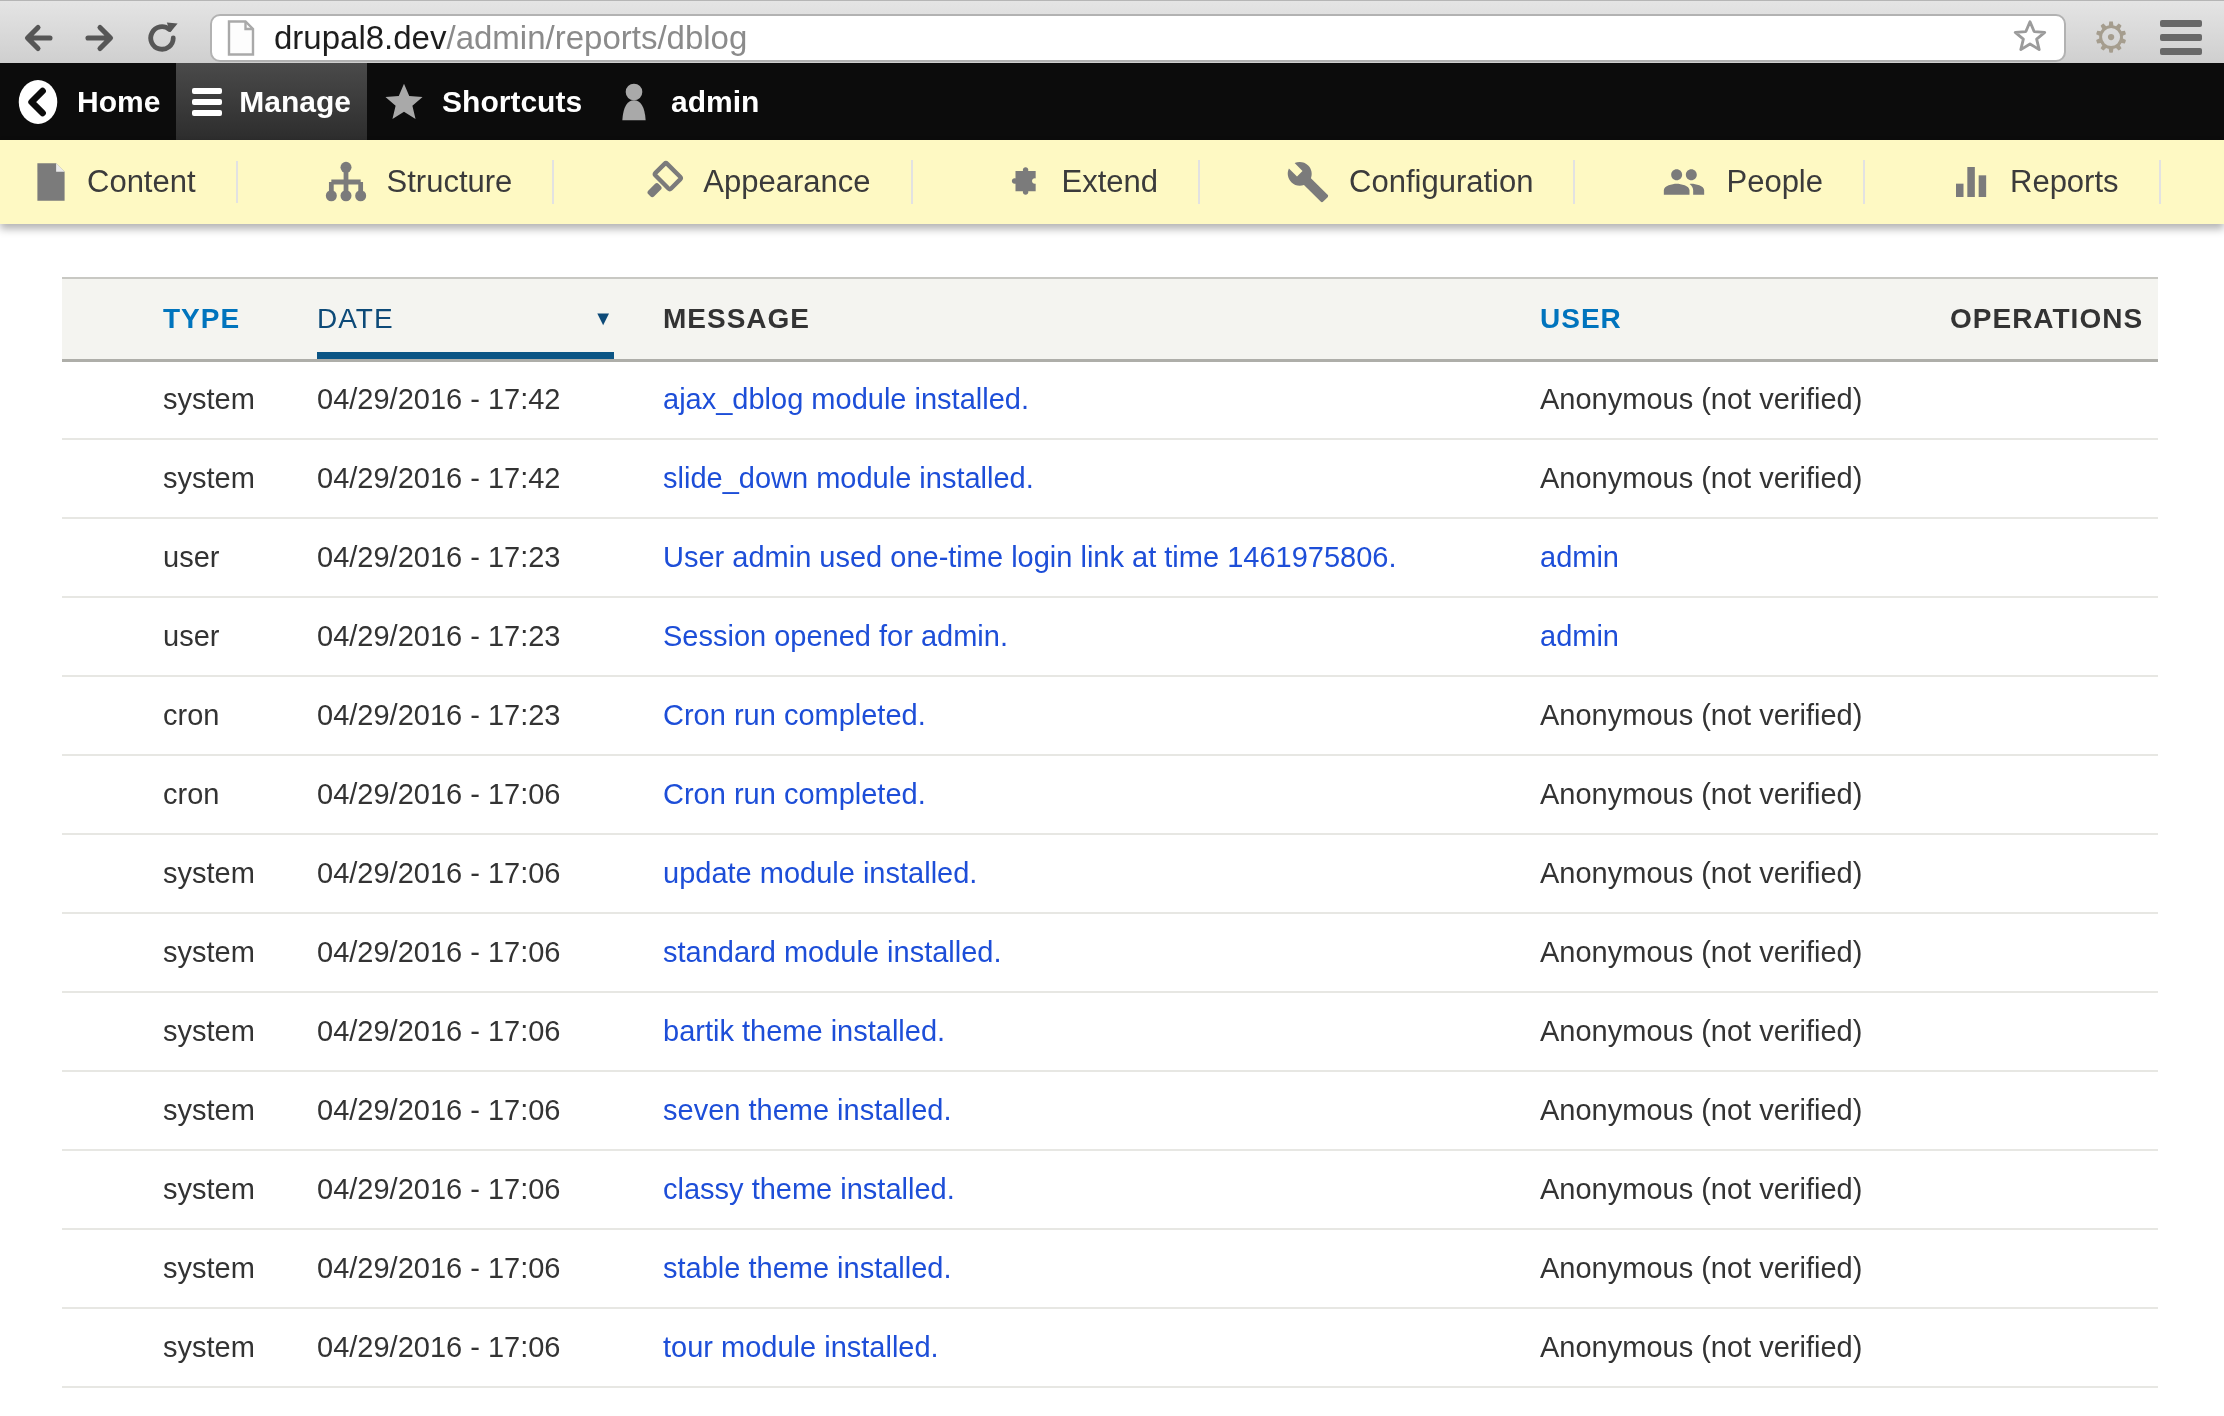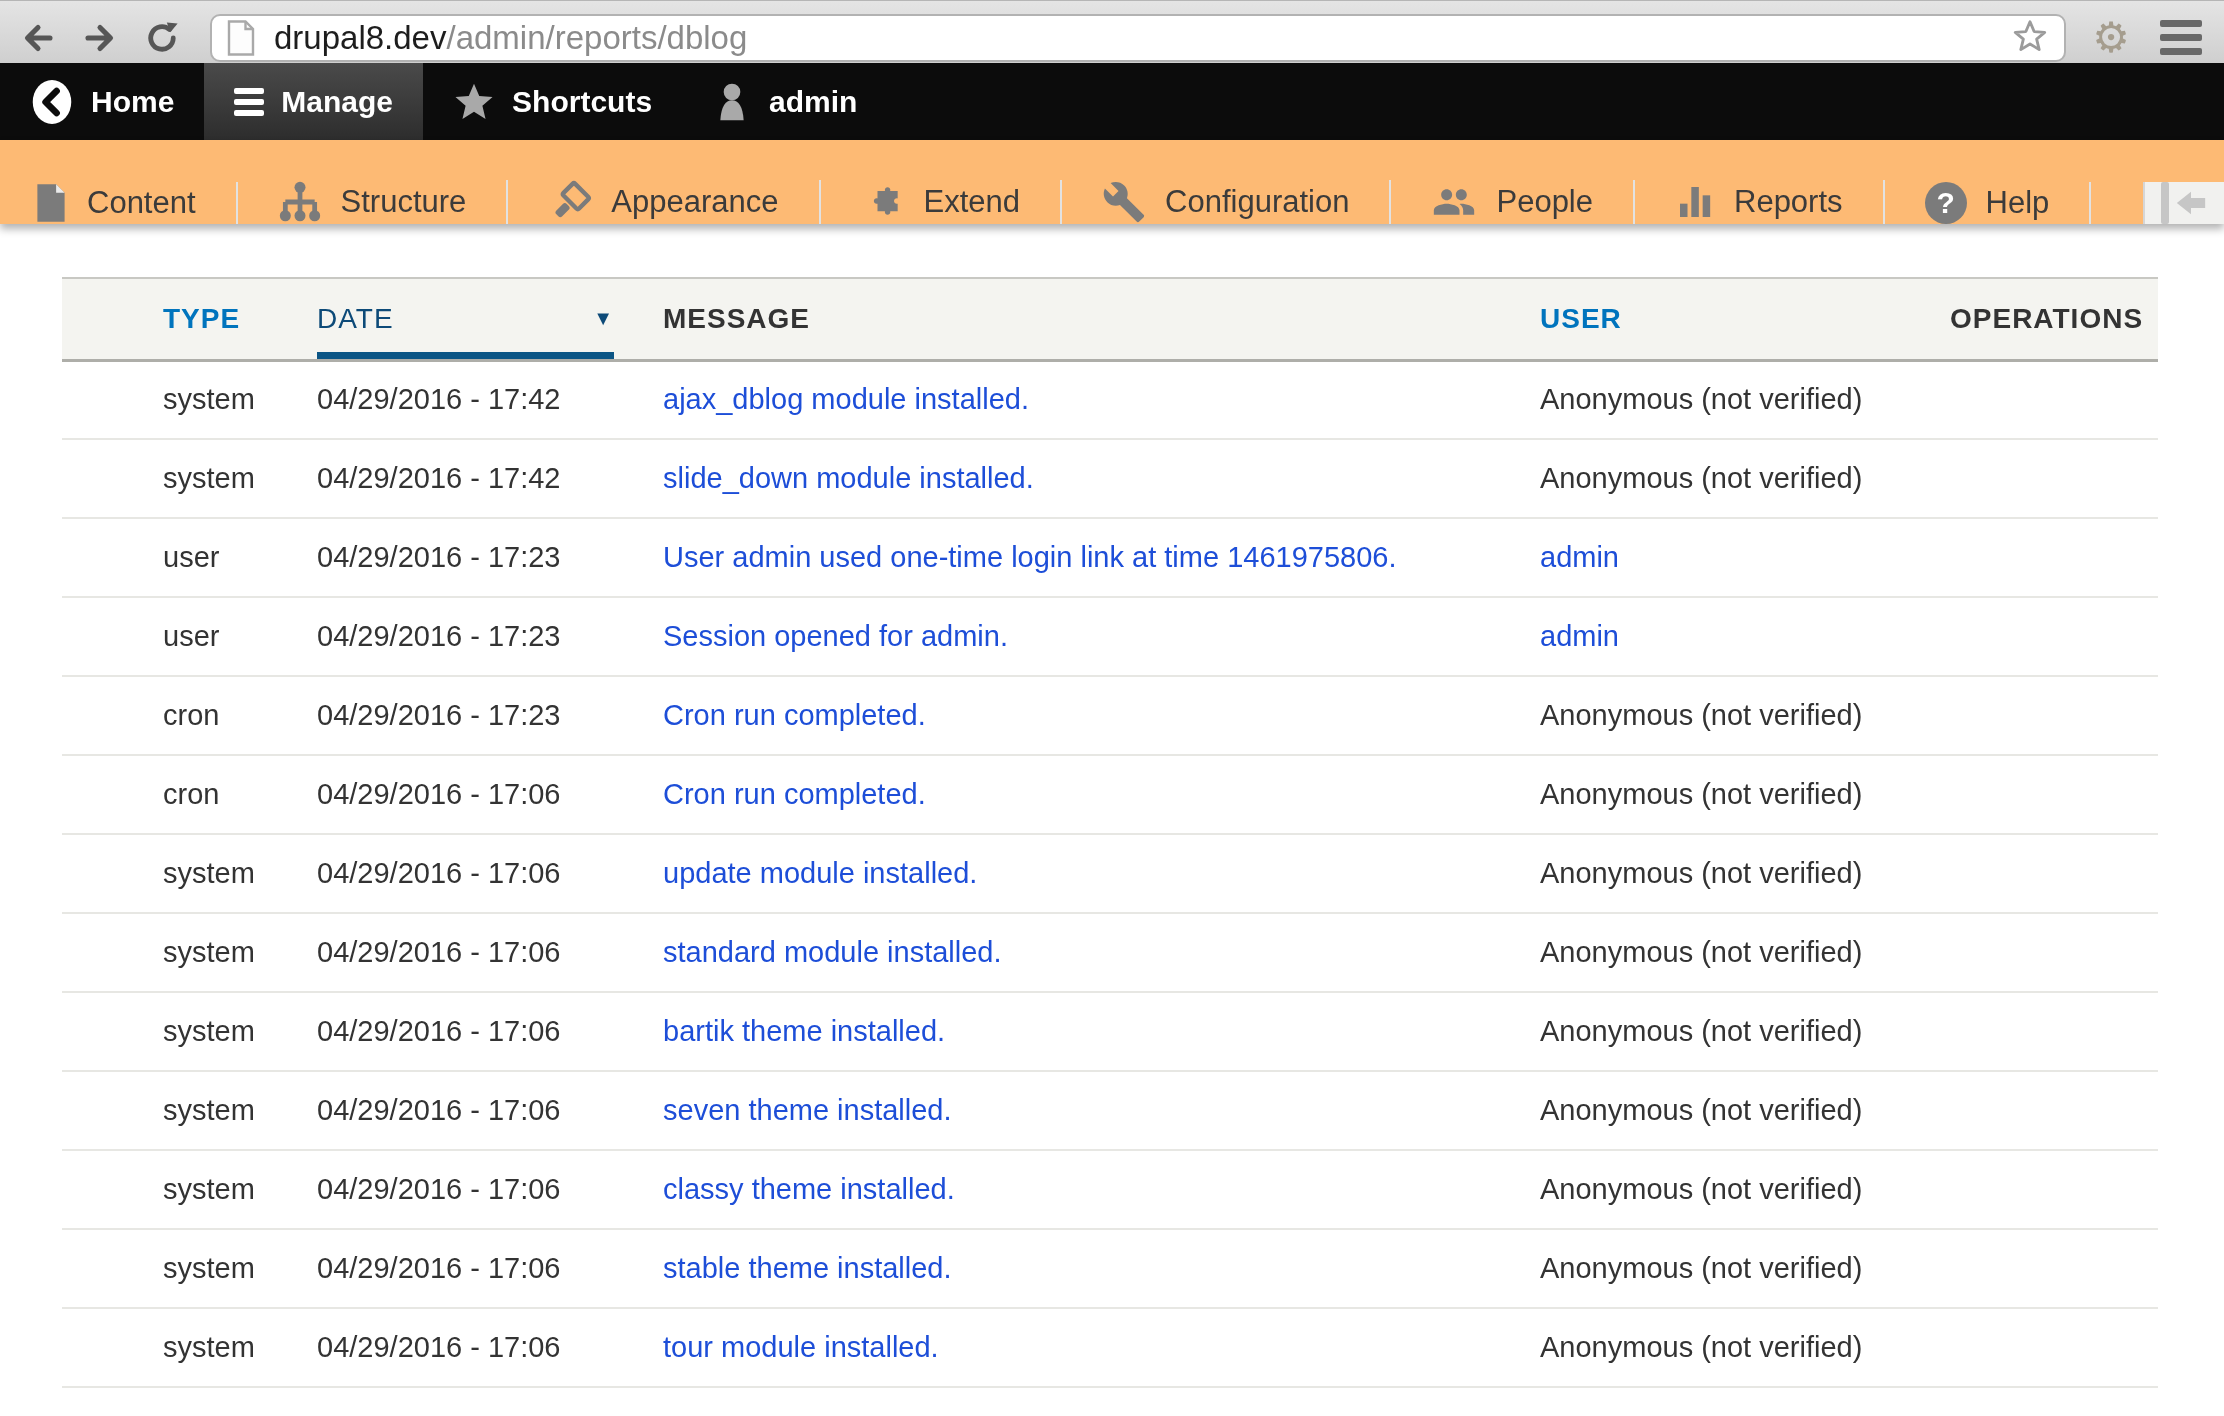--- a/index.html
+++ b/index.html
@@ -18,29 +18,29 @@
   .url-text { font-size:33px; color:#1d1d1d; white-space:nowrap; }
   .url-text .path { color:#8b8b8b; }
   .url-spacer { flex:1 1 auto; }
   .star-btn svg { width:40px; height:38px; }
   .ext-btn { font-size:42px; color:#a59d8e; margin-right:30px; cursor:pointer; line-height:1; }
   .menu-btn { display:flex; flex-direction:column; gap:7px; cursor:pointer; }
   .menu-btn i { display:block; width:42px; height:7px; background:#686868; border-radius:2px; }
 
   
   .admin-bar { height:77px; background:#0c0c0c; display:flex; align-items:stretch; color:#fff; }
-  .abar-item { display:flex; align-items:center; gap:17px; padding:0 30px;
+  .abar-item { display:flex; align-items:center; gap:17px; padding:0 16px;
     font-size:30px; font-weight:bold; cursor:pointer; }
   .abar-item.active { background:linear-gradient(#4a4a4a,#2d2d2d); }
   .abar-item svg { flex:0 0 auto; }
   .m-bars i { display:block; width:30px; height:6px; background:#fff; border-radius:2px; margin:5px 0; }
 
   
-  .menu-bar { height:84px; background:#fdba74; display:flex; align-items:flex-end;
-    position:relative; z-index:5; box-shadow:0 5px 8px rgba(0,0,0,0.30); }
+  .menu-bar { height:84px; background:#fef9c3; display:flex; align-items:center;
+    position:relative; z-index:5; box-shadow:0 5px 8px rgba(0,0,0,0.30);gap:46px; }
   .mbar-item { display:flex; align-items:center; gap:19px; padding:0 40px;
     font-size:31px; color:#3b3b3b; border-right:2px solid #e2e2e2; cursor:pointer; white-space:nowrap; }
   .mbar-item:first-child { padding-left:34px; }
   .mbar-item svg { flex:0 0 auto; }
   .help-round { width:42px; height:42px; border-radius:50%; background:#7b7b7b; color:#fff;
     font-size:30px; font-weight:bold; display:flex; align-items:center; justify-content:center; }
   .mbar-toggle { margin-left:auto; width:81px; background:#f1f1ef; border-left:2px solid #d6d6d6;
     display:flex; align-items:center; justify-content:center; gap:5px; cursor:pointer; }
   .toggle-bar { width:8px; height:42px; background:#c6c6c6; border-radius:2px; }
   .mbar-toggle svg { width:34px; height:34px; }

